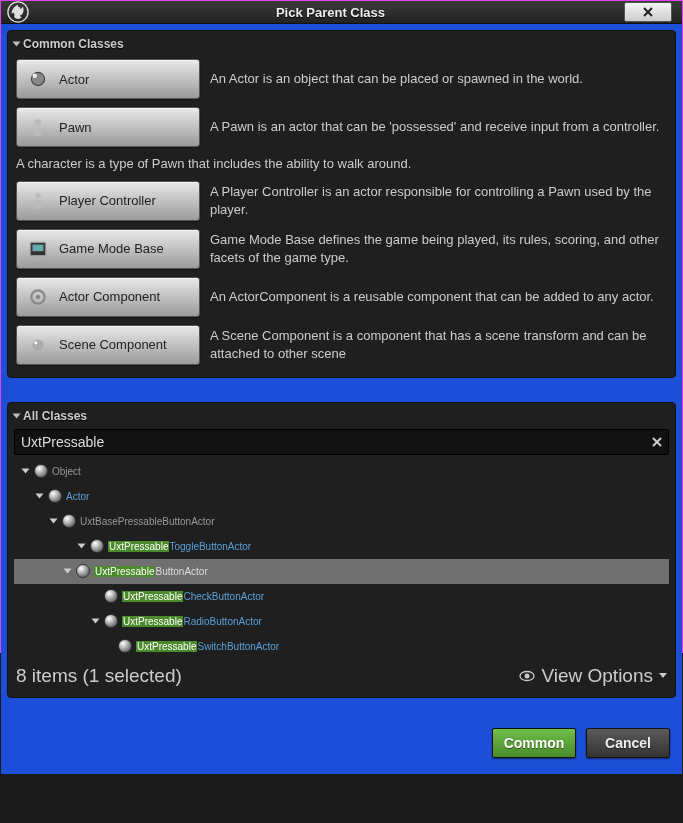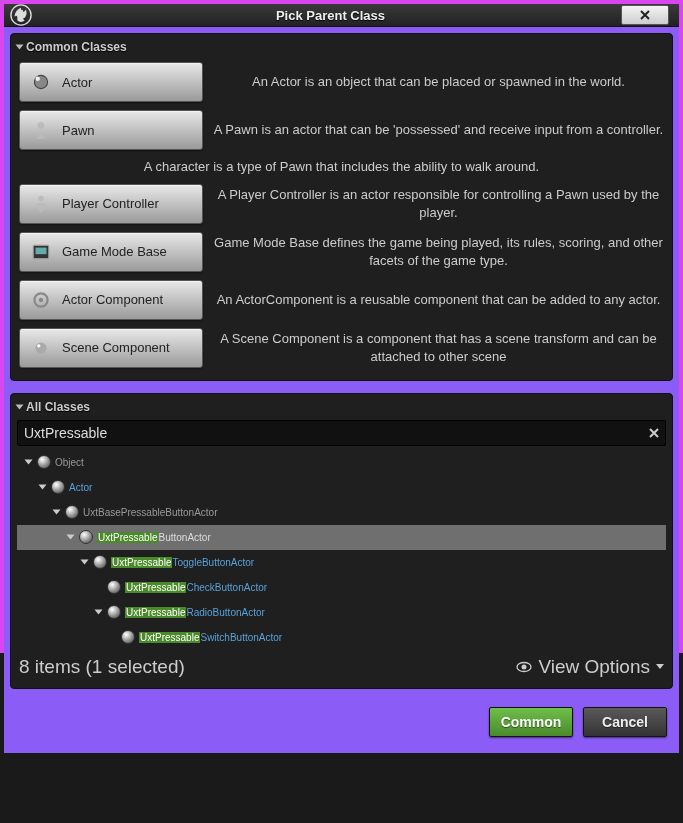--- a/index.html
+++ b/index.html
@@ -1,32 +1,32 @@
 <!DOCTYPE html>
 <html><head>
 <meta charset="utf-8">
 <style>
 * { margin: 0; padding: 0; box-sizing: border-box; font-family: "Segoe UI", Tahoma, sans-serif; }
 body { background: #1a1a1a; width: 683px; height: 823px; overflow: hidden; color: #ddd; }
-.window { width: 683px; height: 653px; background: #2a2a2a; border: 4px solid #d946ef; display: flex; flex-direction: column; }
+.window { width: 683px; height: 653px; background: #2a2a2a; border: 1px solid #d946ef; display: flex; flex-direction: column; }
 .titlebar { height: 34px; background: linear-gradient(to bottom, #3a3a3a, #222); display: flex; align-items: center; padding: 0 6px; border-bottom: 1px solid #111; }
 .titlebar .logo { width: 22px; height: 22px; margin-right: 8px; display:flex;align-items:center;justify-content:center;}
 .titlebar .logo svg { width: 22px; height: 22px; }
 .titlebar .title { flex: 1; text-align: center; font-size: 13px; color: #eee; font-weight: bold; text-shadow: 0 1px 1px #000; }
 .titlebar .closebtn { width: 48px; height: 20px; background: linear-gradient(to bottom,#f5f5f5,#ccc); border: 1px solid #555; border-radius: 2px; display: flex; align-items: center; justify-content: center; cursor: pointer; margin-right:4px;}
 .titlebar .closebtn svg { width: 12px; height: 12px; }
-.body { flex: 1; display: flex; flex-direction: column; padding: 6px; gap: 12px; background: #8b5cf6; }
+.body { flex: 1; display: flex; flex-direction: column; padding: 6px; gap: 24px; background: #1d4ed8; }
 .panel { background: #1f1f1f; border: 1px solid #111; border-radius: 4px; padding: 4px 6px 8px 6px; }
 .section-header { display: flex; align-items: center; gap: 4px; font-size: 12px; color: #ccc; text-shadow: 0 1px 1px #000; padding: 2px 0 4px 0; font-weight:bold;}
 .section-header .tri { width:0;height:0;border-left:5px solid #bbb;border-top:4px solid transparent;border-bottom:4px solid transparent; transform:rotate(90deg);}
 .class-row { display: flex; align-items: center; gap: 10px; padding: 4px 2px; }
 .class-btn { width: 184px; height: 40px; background: linear-gradient(to bottom,#e8e8e8,#9a9a9a); border: 1px solid #555; border-radius: 3px; display: flex; align-items: center; padding: 0 10px; gap: 10px; cursor: pointer; box-shadow: inset 0 1px 0 rgba(255,255,255,0.5), 0 1px 2px rgba(0,0,0,0.4); }
 .class-btn .icon { width: 22px; height: 22px; display:flex;align-items:center;justify-content:center;}
 .class-btn .label { font-size: 13px; color: #222; font-weight: 500; }
-.class-desc { flex: 1; font-size: 13px; color: #ccc; line-height: 1.35; text-align: center; }
+.class-desc { flex: 1; font-size: 13px; color: #ccc; line-height: 1.35; }
 .searchrow { display:flex; align-items:center; background:#111; border:1px solid #000; border-radius:2px; height:26px; margin:2px 0 4px 0;}
 .searchrow input { flex:1; background:transparent; border:none; outline:none; color:#ddd; font-size:14px; padding:0 6px;}
 .searchrow .clear { width:22px; height:22px; display:flex;align-items:center;justify-content:center; cursor:pointer; color:#ccc; font-size:16px; font-weight:bold;}
 .tree { font-size: 10px; }
 .tree-row { display:flex; align-items:center; height:25px; gap:4px; padding-left:2px;}
 .tree-row.selected { background:#6f6f6f; }
 .tree-row .indent { display:inline-block; }
 .tree-row .expander { width:10px; display:inline-flex; justify-content:center; color:#ccc; cursor:pointer;}
 .tree-row .expander.open::before { content:""; display:block;width:0;height:0;border-left:5px solid #ccc;border-top:4px solid transparent;border-bottom:4px solid transparent; transform:rotate(90deg);}
 .tree-row .expander.none { visibility:hidden; }
@@ -175,31 +175,31 @@
             <span class="expander open"></span>
             <span class="bullet"></span>
             <span class="nodelabel link">Actor</span>
           </div>
           <div class="tree-row">
             <span class="indent" style="width: 28px;"></span>
             <span class="expander open"></span>
             <span class="bullet"></span>
             <span class="nodelabel dim">UxtBasePressableButtonActor</span>
           </div>
+          <div class="tree-row">
+            <span class="indent" style="width: 56px;"></span>
+            <span class="expander open"></span>
+            <span class="bullet"></span>
+            <span class="nodelabel link"><span class="hl">UxtPressable</span>ToggleButtonActor</span>
+          </div>
           <div class="tree-row selected">
             <span class="indent" style="width: 42px;"></span>
             <span class="expander open"></span>
             <span class="bullet"></span>
             <span class="nodelabel "><span class="hl">UxtPressable</span>ButtonActor</span>
-          </div>
-          <div class="tree-row">
-            <span class="indent" style="width: 56px;"></span>
-            <span class="expander open"></span>
-            <span class="bullet"></span>
-            <span class="nodelabel link"><span class="hl">UxtPressable</span>ToggleButtonActor</span>
           </div>
           <div class="tree-row">
             <span class="indent" style="width: 70px;"></span>
             <span class="expander none"></span>
             <span class="bullet"></span>
             <span class="nodelabel link"><span class="hl">UxtPressable</span>CheckButtonActor</span>
           </div>
           <div class="tree-row">
             <span class="indent" style="width: 70px;"></span>
             <span class="expander open"></span>

